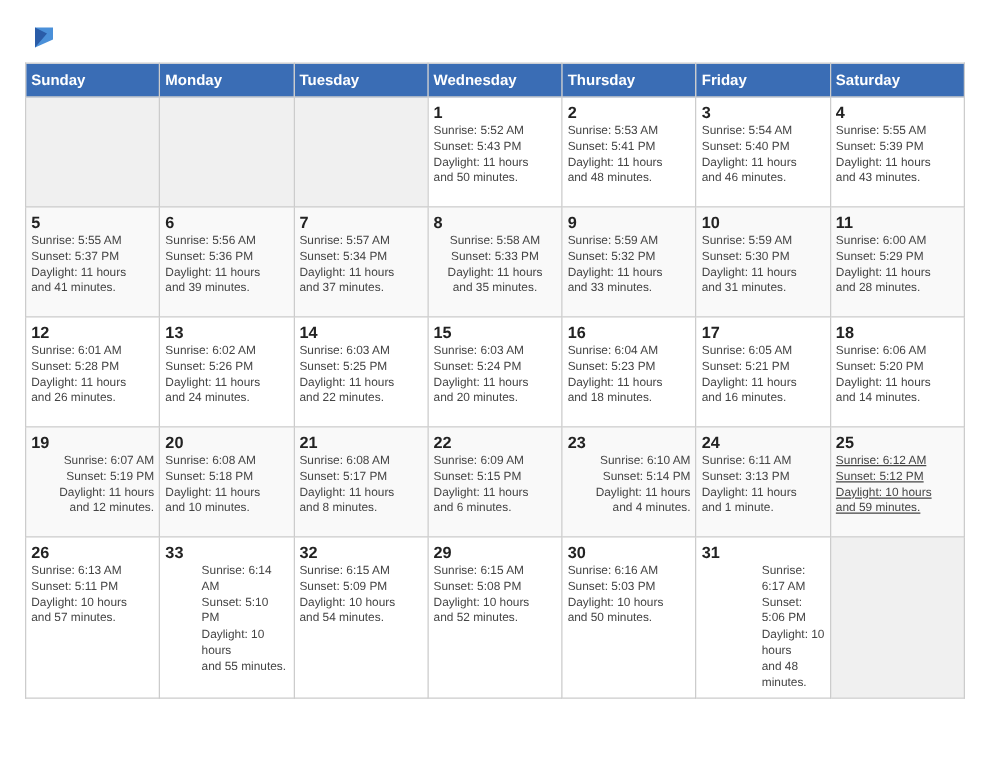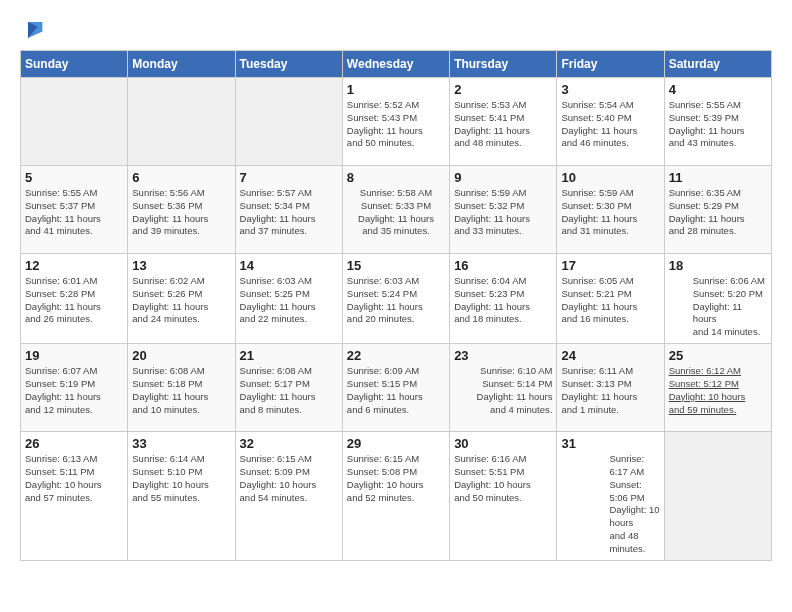--- a/index.html
+++ b/index.html
@@ -185,21 +185,21 @@
         </td>
         <td>
           <span class="day-number">10</span>
           <div class="cell-info" style="white-space: pre-line;">Sunrise: 5:59 AM
 Sunset: 5:30 PM
 Daylight: 11 hours
 and 31 minutes.</div>
         </td>
         <td>
           <span class="day-number">11</span>
-          <div class="cell-info" style="white-space: pre-line;">Sunrise: 6:35 AM
+          <div class="cell-info" style="white-space: pre-line;">Sunrise: 6:00 AM
 Sunset: 5:29 PM
 Daylight: 11 hours
 and 28 minutes.</div>
         </td>
       </tr>
       <tr>
         <td>
           <span class="day-number">12</span>
           <div class="cell-info" style="white-space: pre-line;">Sunrise: 6:01 AM
 Sunset: 5:28 PM
@@ -236,30 +236,30 @@
         </td>
         <td>
           <span class="day-number">17</span>
           <div class="cell-info" style="white-space: pre-line;">Sunrise: 6:05 AM
 Sunset: 5:21 PM
 Daylight: 11 hours
 and 16 minutes.</div>
         </td>
         <td>
           <span class="day-number">18</span>
-          <div class="cell-info" style="white-space: pre-line; margin-left: 24px;">Sunrise: 6:06 AM
+          <div class="cell-info" style="white-space: pre-line;">Sunrise: 6:06 AM
 Sunset: 5:20 PM
 Daylight: 11 hours
 and 14 minutes.</div>
         </td>
       </tr>
       <tr>
         <td>
           <span class="day-number">19</span>
-          <div class="cell-info" style="white-space: pre-line;">Sunrise: 6:07 AM
+          <div class="cell-info" style="white-space: pre-line; text-align: right;">Sunrise: 6:07 AM
 Sunset: 5:19 PM
 Daylight: 11 hours
 and 12 minutes.</div>
         </td>
         <td>
           <span class="day-number">20</span>
           <div class="cell-info" style="white-space: pre-line;">Sunrise: 6:08 AM
 Sunset: 5:18 PM
 Daylight: 11 hours
 and 10 minutes.</div>
@@ -303,21 +303,21 @@
       <tr>
         <td>
           <span class="day-number">26</span>
           <div class="cell-info" style="white-space: pre-line;">Sunrise: 6:13 AM
 Sunset: 5:11 PM
 Daylight: 10 hours
 and 57 minutes.</div>
         </td>
         <td>
           <span class="day-number">33</span>
-          <div class="cell-info" style="white-space: pre-line;">Sunrise: 6:14 AM
+          <div class="cell-info" style="white-space: pre-line; margin-left: 29px;">Sunrise: 6:14 AM
 Sunset: 5:10 PM
 Daylight: 10 hours
 and 55 minutes.</div>
         </td>
         <td>
           <span class="day-number">32</span>
           <div class="cell-info" style="white-space: pre-line;">Sunrise: 6:15 AM
 Sunset: 5:09 PM
 Daylight: 10 hours
 and 54 minutes.</div>
@@ -325,21 +325,21 @@
         <td>
           <span class="day-number">29</span>
           <div class="cell-info" style="white-space: pre-line;">Sunrise: 6:15 AM
 Sunset: 5:08 PM
 Daylight: 10 hours
 and 52 minutes.</div>
         </td>
         <td>
           <span class="day-number">30</span>
           <div class="cell-info" style="white-space: pre-line;">Sunrise: 6:16 AM
-Sunset: 5:51 PM
+Sunset: 5:03 PM
 Daylight: 10 hours
 and 50 minutes.</div>
         </td>
         <td>
           <span class="day-number">31</span>
           <div class="cell-info" style="white-space: pre-line; margin-left: 48px;">Sunrise: 6:17 AM
 Sunset: 5:06 PM
 Daylight: 10 hours
 and 48 minutes.</div>
         </td>

